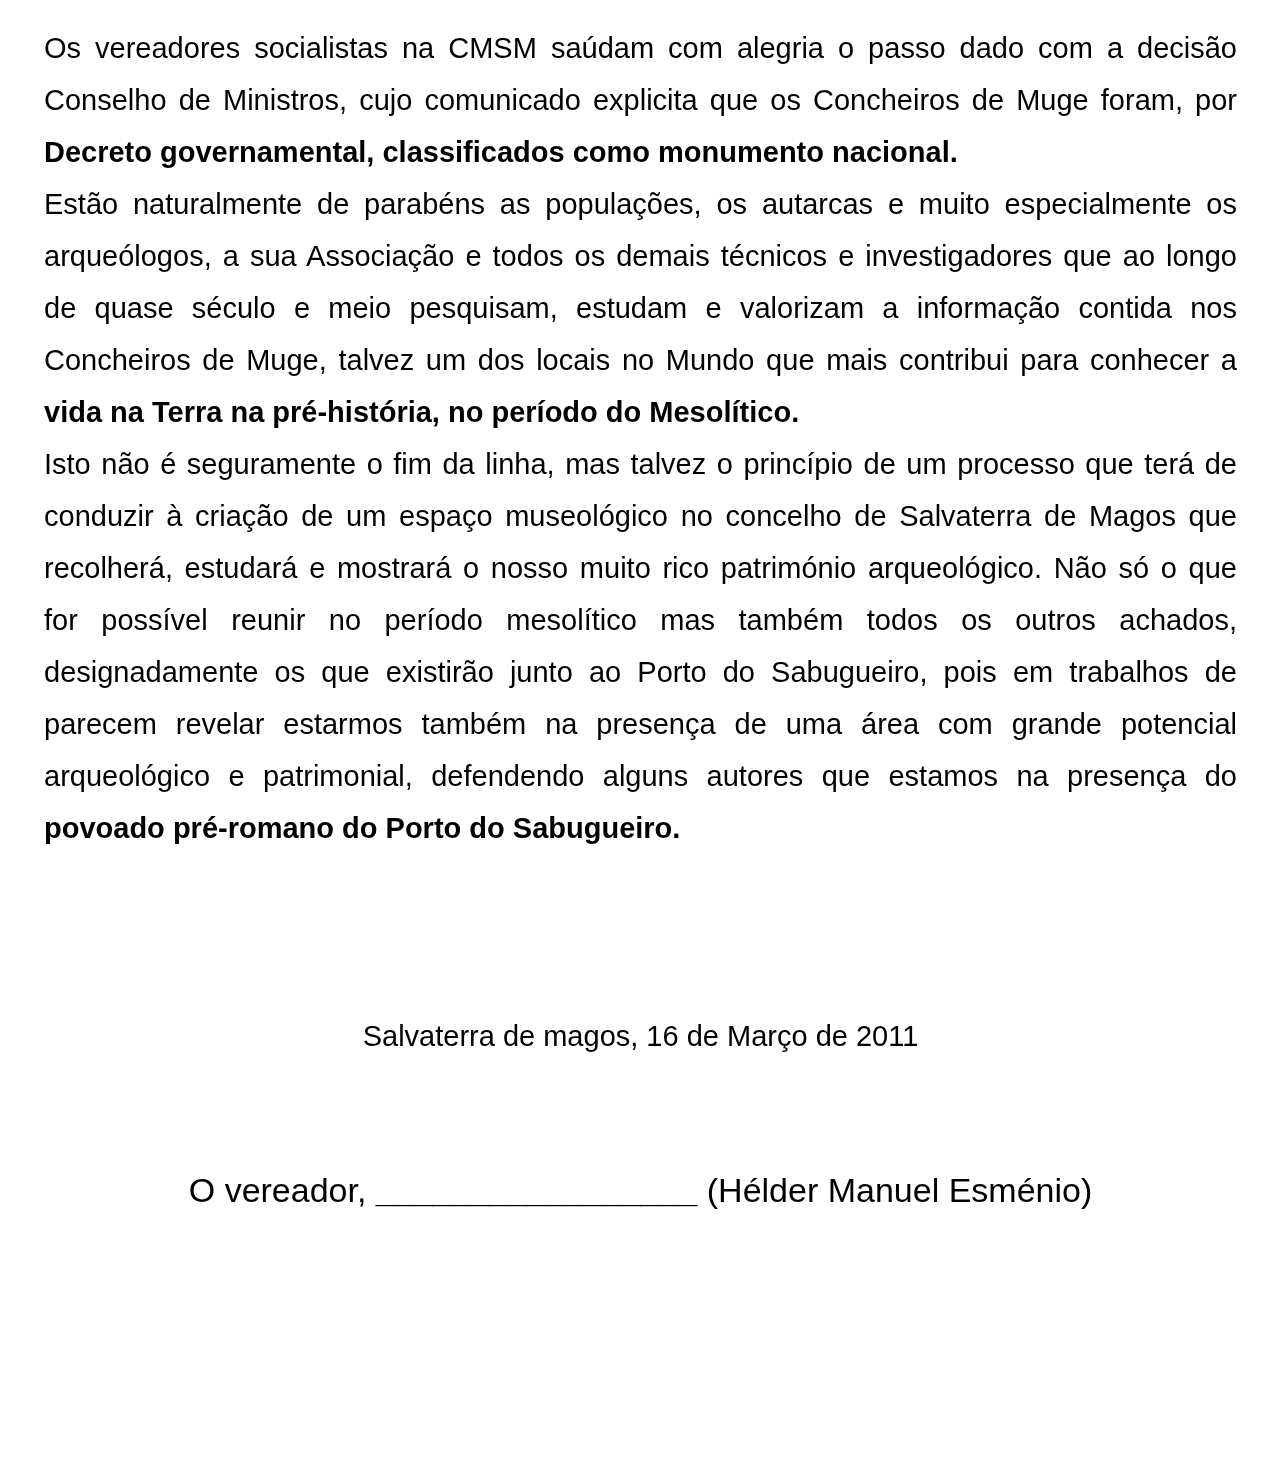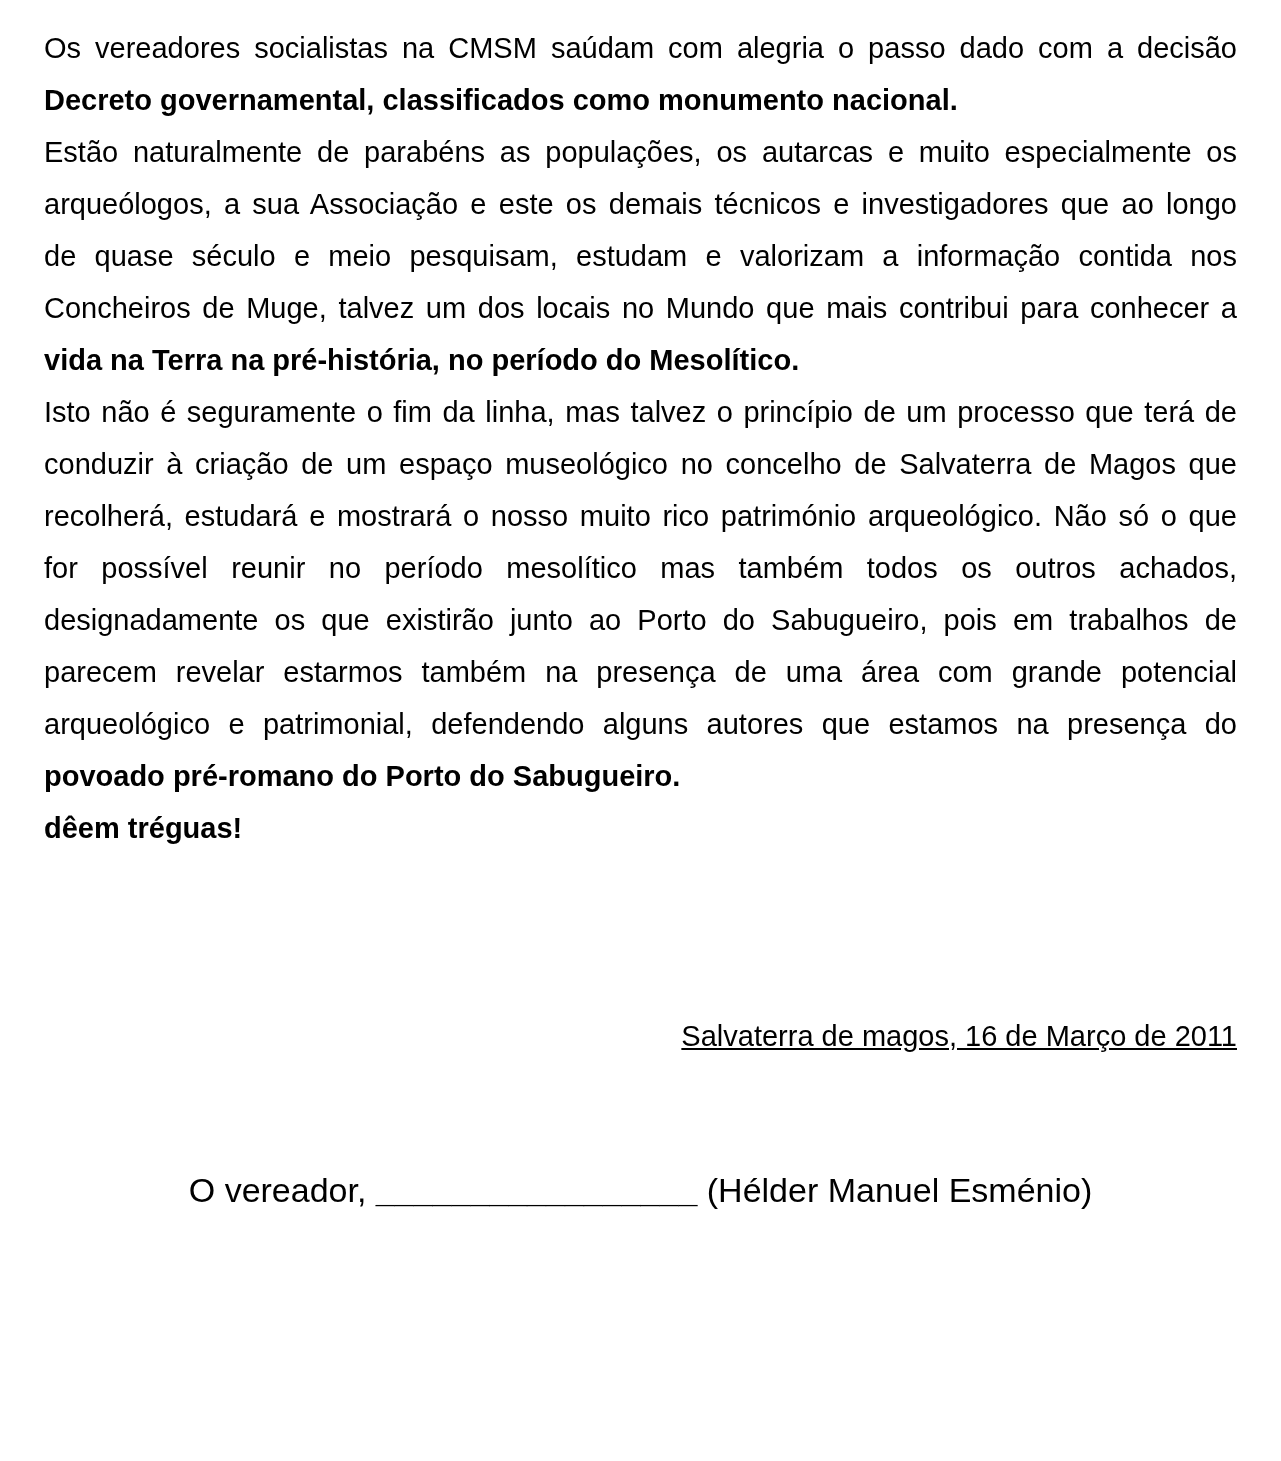--- a/index.html
+++ b/index.html
@@ -35,63 +35,62 @@
   }
   .line.last {
     text-align: justify;
     text-align-last: left;
     font-weight: bold;
   }
   .date-line {
     font-size: 29px;
     line-height: 52px;
     margin-top: 156px;
-    text-align: right;
-    text-decoration: underline;
+    text-align: center;
   }
   .signature-line {
     font-size: 34px;
     line-height: 52px;
     margin-top: 102px;
     text-align: center;
     white-space: nowrap;
   }
   .signature-blank {
     letter-spacing: 0;
     font-weight: bold;
   }
 </style>
 </head>
 <body>
 
 <div class="page">
   <div id="paragraphs">
       <div class="para">
         <div class="line">Os vereadores socialistas na CMSM saúdam com alegria o passo dado com a decisão</div>
+        <div class="line">Conselho de Ministros, cujo comunicado explicita que os Concheiros de Muge foram, por</div>
         <div class="line last">Decreto governamental, classificados como monumento nacional.</div>
       </div>
       <div class="para">
         <div class="line">Estão naturalmente de parabéns as populações, os autarcas e muito especialmente os</div>
-        <div class="line">arqueólogos, a sua Associação e este os demais técnicos e investigadores que ao longo</div>
+        <div class="line">arqueólogos, a sua Associação e todos os demais técnicos e investigadores que ao longo</div>
         <div class="line">de quase século e meio pesquisam, estudam e valorizam a informação contida nos</div>
         <div class="line">Concheiros de Muge, talvez um dos locais no Mundo que mais contribui para conhecer a</div>
         <div class="line last">vida na Terra na pré-história, no período do Mesolítico.</div>
       </div>
       <div class="para">
         <div class="line">Isto não é seguramente o fim da linha, mas talvez o princípio de um processo que terá de</div>
         <div class="line">conduzir à criação de um espaço museológico no concelho de Salvaterra de Magos que</div>
         <div class="line">recolherá, estudará e mostrará o nosso muito rico património arqueológico. Não só o que</div>
         <div class="line">for possível reunir no período mesolítico mas também todos os outros achados,</div>
         <div class="line">designadamente os que existirão junto ao Porto do Sabugueiro, pois em trabalhos de</div>
         <div class="line">parecem revelar estarmos também na presença de uma área com grande potencial</div>
         <div class="line">arqueológico e patrimonial, defendendo alguns autores que estamos na presença do</div>
         <div class="line last">povoado pré-romano do Porto do Sabugueiro.</div>
       </div>
       <div class="para">
-        <div class="line last">dêem tréguas!</div>
       </div>
     </div>
 
   <div class="date-line">Salvaterra de magos, 16 de Março de 2011</div>
 
   <div class="signature-line">
     <span>O vereador, </span><span class="signature-blank">_________________</span><span> (Hélder Manuel Esménio)</span>
   </div>
 </div>
 

